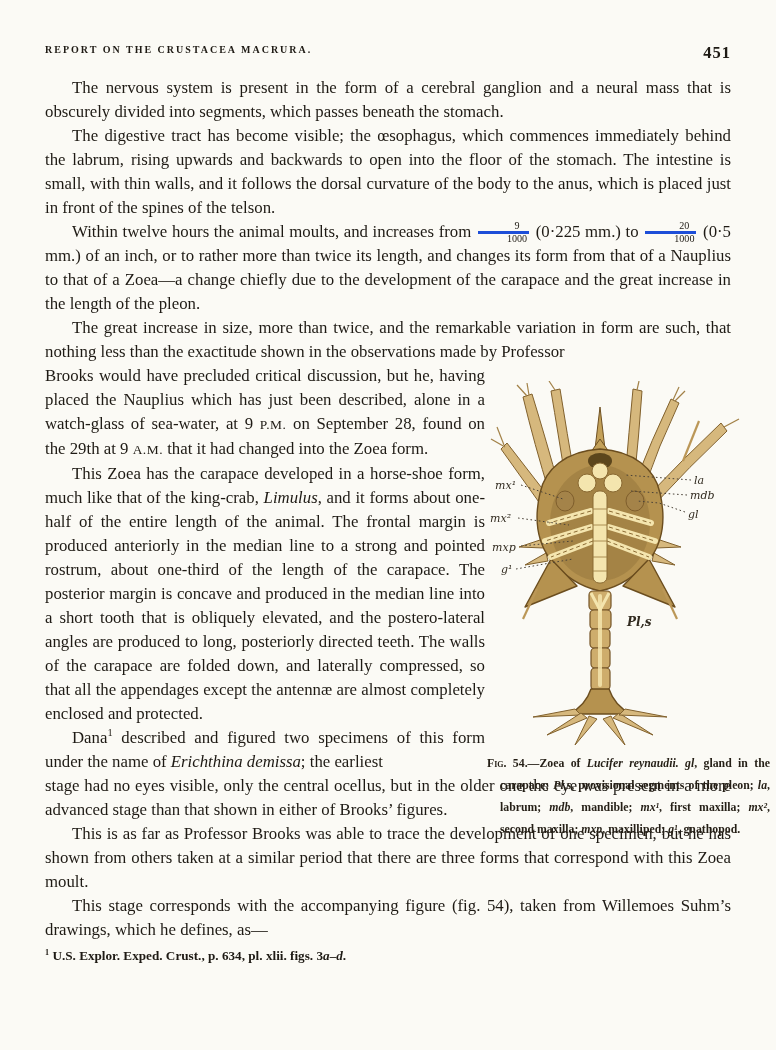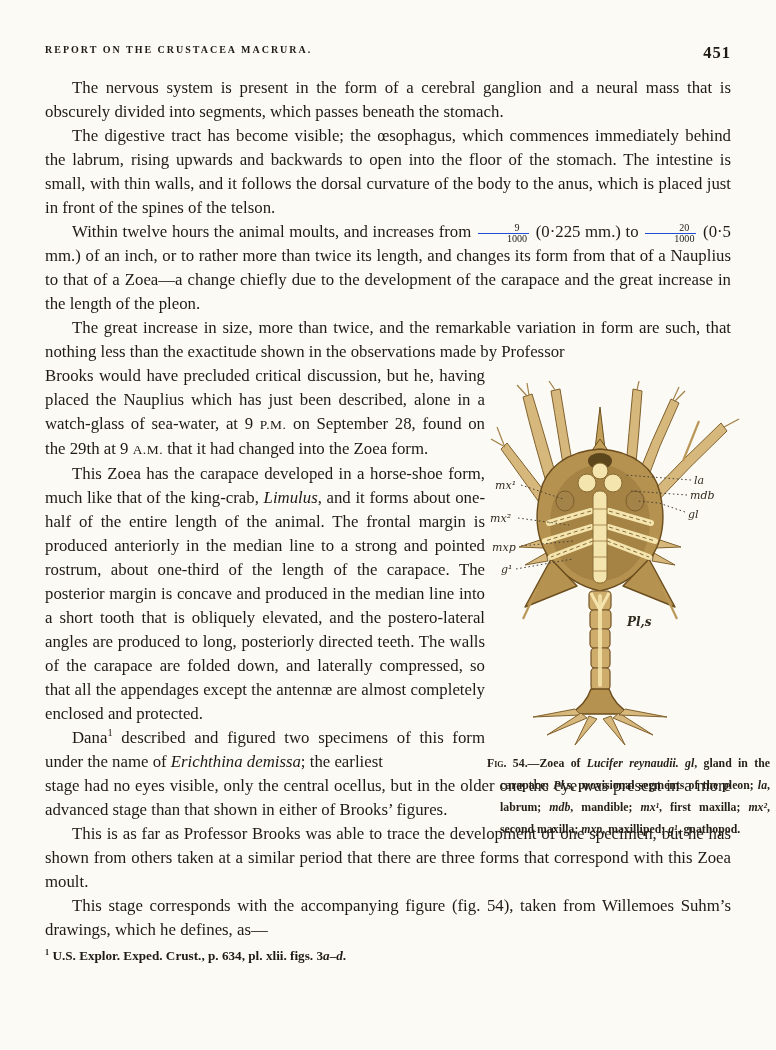--- a/index.html
+++ b/index.html
@@ -24,21 +24,21 @@
   }
   .para{margin:0;text-indent:27px;}
   .para.noindent{text-indent:0;}
   .narrow{width:440px;}
   .it{font-style:italic;}
   .sc{font-variant:small-caps;}
   .cs{font-size:0.8em;letter-spacing:0.5px;}
   .sup{font-size:0.62em;vertical-align:super;line-height:0;}
   .frac{display:inline-block;text-align:center;vertical-align:-0.5em;line-height:1;font-size:0.6em;margin:0 2px;}
   .frac .num{display:block;padding:0 2px;}
-  .frac .den{display:block;border-top:1px solid #1d4ed8;padding:0 2px;}
+  .frac .den{display:block;border-top:3px solid #1d4ed8;padding:0 2px;}
   .footnote{
     margin-top:5px;text-align:left;text-indent:0;
     font-size:13.2px;line-height:17px;font-weight:bold;
   }
   
   .figure{position:absolute;left:487px;top:381px;width:283px;}
   .figure svg.art{display:block;width:283px;height:368px;}
   .fig-caption{
     margin:3px 0 0 0;font-size:11.8px;line-height:22px;text-align:justify;
     padding-left:13px;text-indent:-13px;color:#251f16;font-weight:bold;

